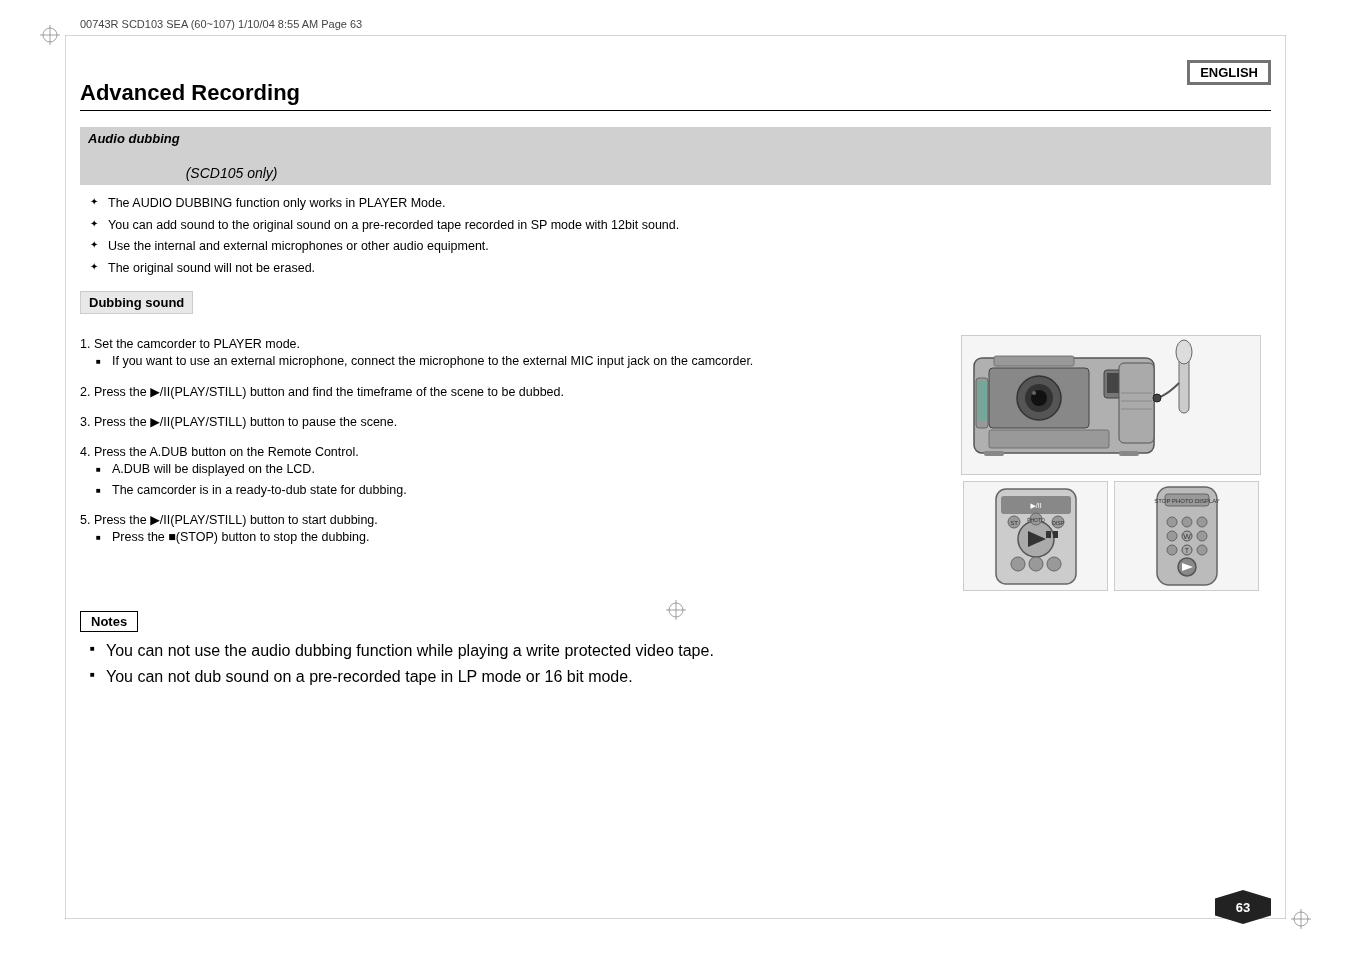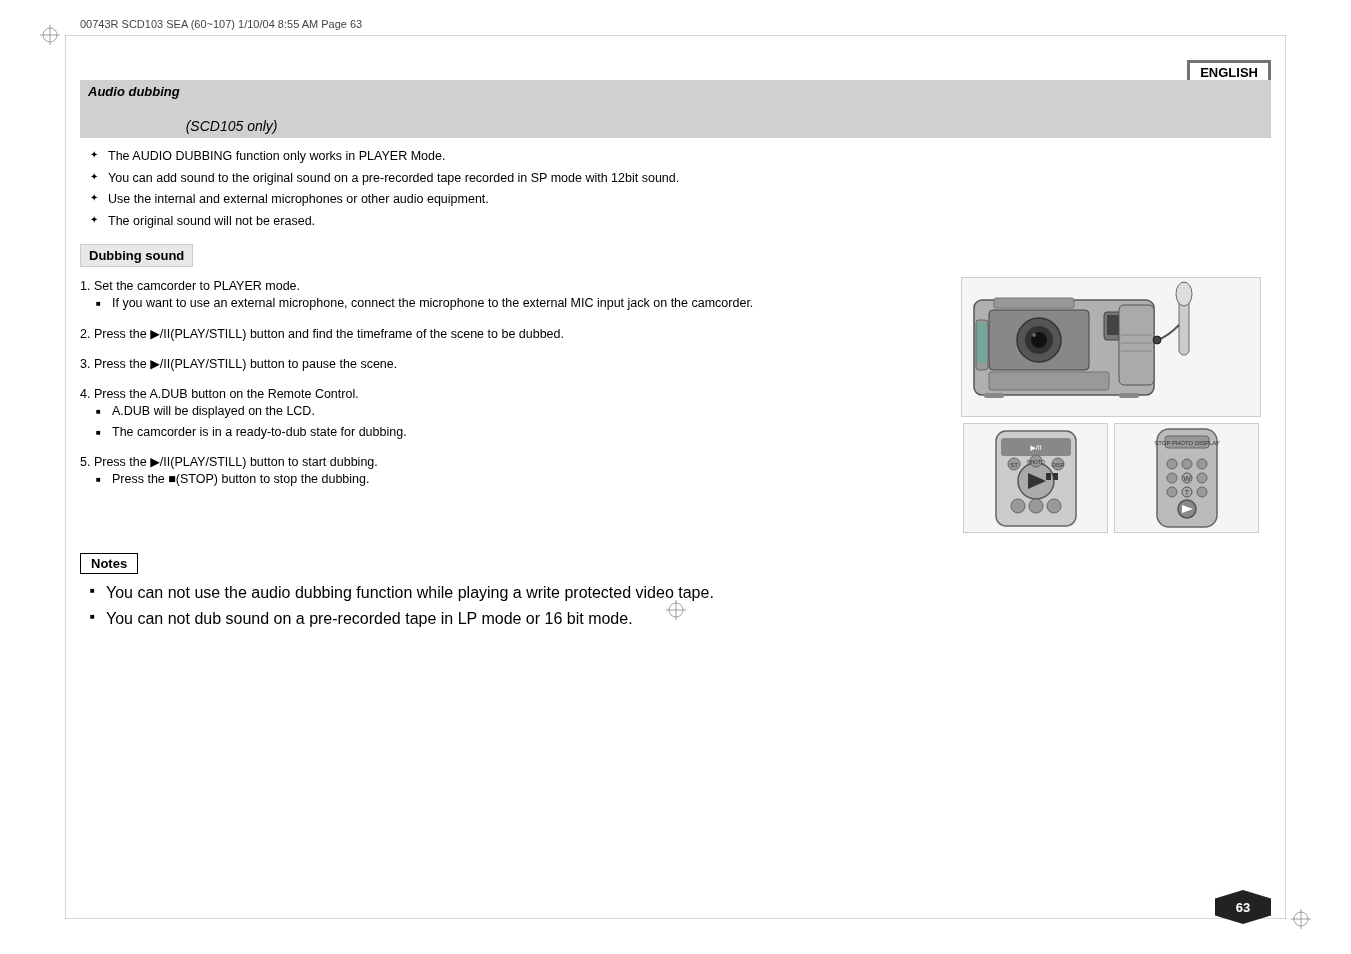--- a/index.html
+++ b/index.html
@@ -91,21 +91,21 @@
       top: 0;
       font-size: 10px;
     }
 
     
     .sub-heading {
       font-weight: bold;
       font-size: 13px;
       background: #e8e8e8;
       padding: 3px 8px;
-      margin-bottom: 10px;
+      margin-bottom: 21px;
       display: inline-block;
       border: 1px solid #ccc;
     }
 
     
     .two-col {
       display: flex;
       gap: 20px;
       margin-bottom: 10px;
     }
@@ -314,20 +314,21 @@
       <line x1="0" y1="10" x2="20" y2="10" stroke="#888" stroke-width="0.8"></line>
     </svg>
 </div>
 
 <div class="header-meta">00743R SCD103 SEA (60~107)   1/10/04 8:55 AM   Page 63</div>
 
 <div class="english-badge">ENGLISH</div>
 
 <div class="main-content">
 
+  <div class="page-title">Advanced Recording</div>
 
   <div class="section-header">
     <span>Audio dubbing</span>
     <span class="subtitle">(SCD105 only)</span>
   </div>
 
   <ul class="cross-list">
     <li>The AUDIO DUBBING function only works in PLAYER Mode.</li>
     <li>You can add sound to the original sound on a pre-recorded tape recorded in SP mode with 12bit sound.</li>
     <li>Use the internal and external microphones or other audio equipment.</li>

